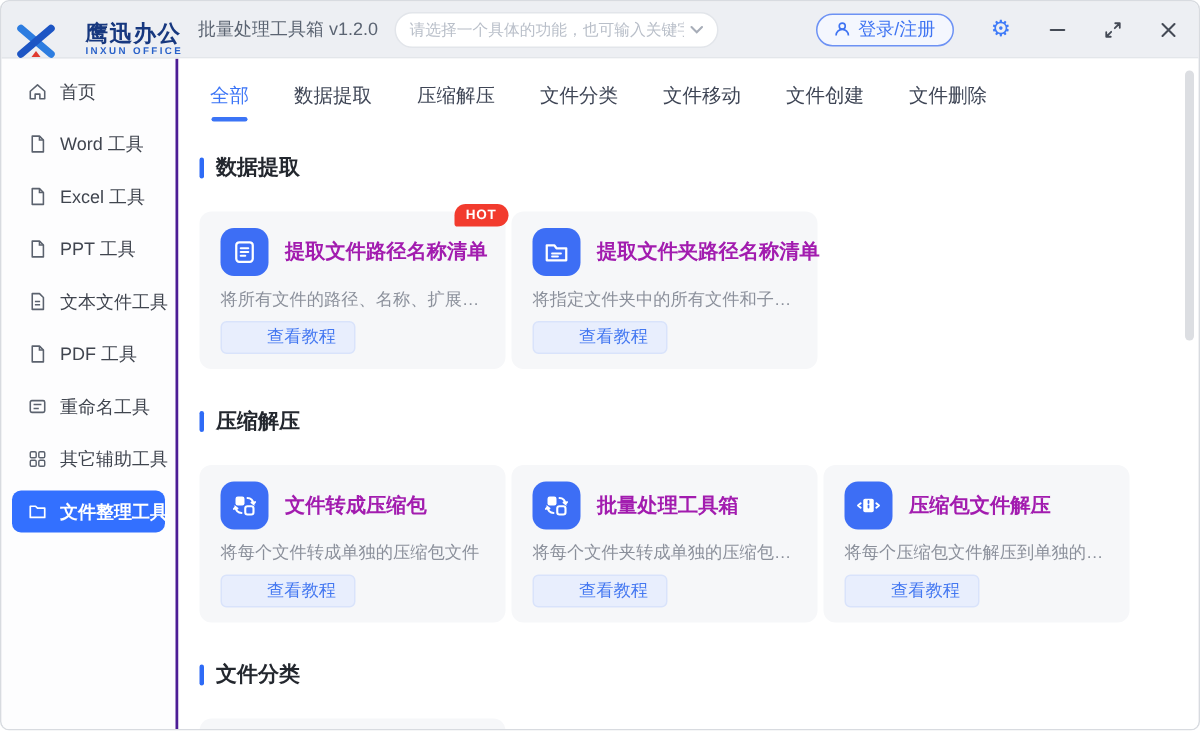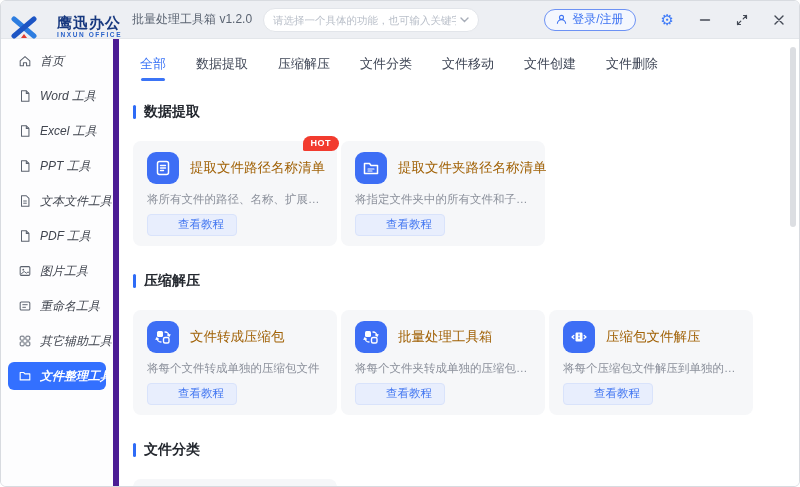--- a/index.html
+++ b/index.html
@@ -24,21 +24,21 @@
   .search-box input::placeholder { color:#b9bfc9; }
   .chevron { color:#a7adb8; font-size:10px; margin-left:4px; }
   .topbar-right { margin-left:auto; display:flex; align-items:center; gap:25px; }
   .login-btn { display:flex; align-items:center; gap:5px; height:22px; padding:0 11px; border:1px solid #6d92f4;
                border-radius:11px; color:#3f74f2; font-size:12px; background:#f4f7fe; cursor:pointer; }
   .gear { color:#3f7bf8; font-size:15px; line-height:1; cursor:pointer; }
   .winbtn { color:#444a55; cursor:pointer; display:flex; align-items:center; }
 
   
   .body { flex:1; display:flex; min-height:0; }
-  .sidebar { width:118px; flex:0 0 118px; background:#fdfdfe; border-right:6px solid #4c1d95; padding-top:8px;font-style:italic; }
+  .sidebar { width:118px; flex:0 0 118px; background:#fdfdfe; border-right:2px solid #4c1d95; padding-top:8px; }
   .side-item { display:flex; align-items:center; gap:8px; height:28px; margin:0 7px 7px 7px;
                padding-left:10px; border-radius:6px; font-size:12px; color:#40454f; cursor:pointer; white-space:nowrap; }
   .side-item .s-ico { width:14px; height:14px; flex:0 0 14px; color:#5b626e; display:flex; }
   .side-item.active { background:#3370ff; color:#fff; font-weight:700; }
   .side-item.active .s-ico { color:#fff; }
 
   .main { position:relative; flex:1; min-width:0; background:#fff; }
   .tabs { display:flex; align-items:center; gap:30px; padding:16px 0 10px 21px; }
   .tab { font-size:13px; color:#3f4656; cursor:pointer; position:relative; padding-bottom:8px; }
   .tab.active { color:#3b74f6; }
@@ -49,21 +49,21 @@
   .section-title { display:flex; align-items:center; gap:8px; margin:10px 0 20px 0; }
   .section-title .bar { width:3px; height:14px; background:#2e6bf6; border-radius:2px; }
   .section-title .txt { font-size:14px; font-weight:700; color:#23272e; }
   .section + .section { margin-top:6px; }
 
   .cards { display:grid; grid-template-columns:repeat(3,204px); gap:4px; margin-bottom:26px; }
   .card { position:relative; background:#f6f7f9; border-radius:8px; padding:11px 14px 10px 14px; min-height:88px; cursor:pointer; }
   .card-head { display:flex; align-items:center; gap:11px; }
   .card-ico { width:32px; height:32px; flex:0 0 32px; border-radius:9px; background:#3d6ef5;
               display:flex; align-items:center; justify-content:center; color:#fff; }
-  .card-title { font-size:13.5px; font-weight:400; color:#a16207; white-space:nowrap; }
+  .card-title { font-size:13.5px; font-weight:700; color:#a21caf; white-space:nowrap; }
   .card-desc { margin-top:8px; font-size:11.5px; color:#8b909b; white-space:nowrap; overflow:hidden; text-overflow:ellipsis; }
   .card-btn { display:inline-block; margin-top:7px; padding:2px 12px 3px 30px; background:#e8eefd; color:#4478f1;
               border:1px solid #d9e3fb; border-radius:4px; font-size:11.5px; cursor:pointer; }
   .badge { position:absolute; top:-5px; right:-2px; background:#f23b2e; color:#fff; font-size:9px; font-weight:700;
            padding:2px 8px 3px 8px; border-radius:8px 8px 8px 2px; letter-spacing:.5px; }
 
   .scrollbar { position:absolute; top:8px; right:3px; width:6px; height:180px; background:#dcdee2; border-radius:3px; cursor:pointer; }
 </style>
 </head>
 <body>
@@ -171,30 +171,20 @@
           <svg viewBox="0 0 16 16" width="14" height="14">
               <path d="M4 2 h5.5 L12.5 5 V14 H4 Z" fill="none" stroke="currentColor" stroke-width="1.2" stroke-linejoin="round"></path>
               <path d="M9.5 2 v3 h3" fill="none" stroke="currentColor" stroke-width="1.2"></path>
             </svg>
         </span>
         <span>PDF 工具</span>
       </div>
       <div class="side-item">
         <span class="s-ico">
           <svg viewBox="0 0 16 16" width="14" height="14">
-              <rect x="2.5" y="3" width="11" height="10" rx="1.2" fill="none" stroke="currentColor" stroke-width="1.2"></rect>
-              <circle cx="6" cy="6.5" r="1" fill="currentColor"></circle>
-              <path d="M3.5 11.5 L7 8.5 L9.5 10.5 L11.5 9 L12.8 10.2" fill="none" stroke="currentColor" stroke-width="1.1"></path>
-            </svg>
-        </span>
-        <span>图片工具</span>
-      </div>
-      <div class="side-item">
-        <span class="s-ico">
-          <svg viewBox="0 0 16 16" width="14" height="14">
               <rect x="2.5" y="3.5" width="11" height="9" rx="1.2" fill="none" stroke="currentColor" stroke-width="1.2"></rect>
               <path d="M5 6.5 h6 M5 9.5 h4" stroke="currentColor" stroke-width="1.1"></path>
             </svg>
         </span>
         <span>重命名工具</span>
       </div>
       <div class="side-item">
         <span class="s-ico">
           <svg viewBox="0 0 16 16" width="14" height="14">
               <rect x="2.5" y="2.5" width="4.5" height="4.5" rx="1" fill="none" stroke="currentColor" stroke-width="1.1"></rect>

